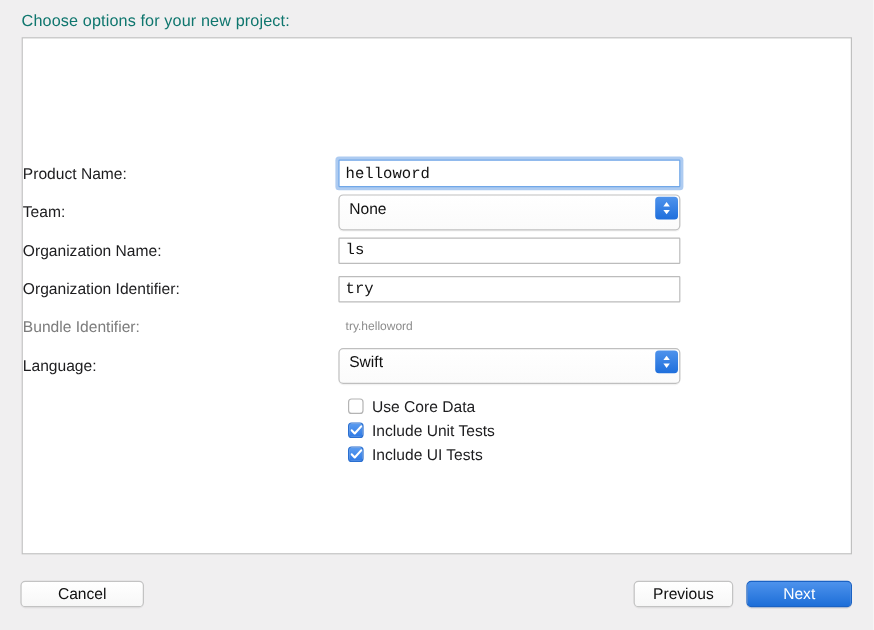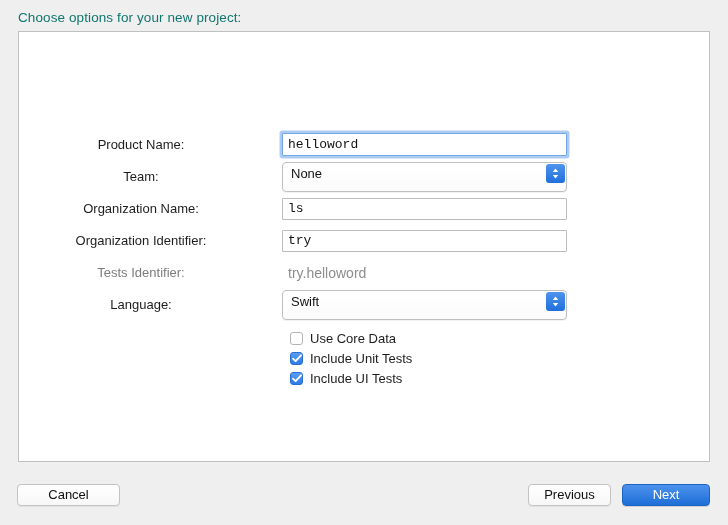--- a/index.html
+++ b/index.html
@@ -48,21 +48,21 @@
   .row {
     display: flex;
     align-items: center;
     height: 23px;
     margin-bottom: 9px;
   }
   .row.tight { margin-bottom: 8px; }
 
   .label {
     width: 263px;
-    text-align: center;
+    text-align: left;
     padding-right: 19px;
     font-size: 13px;
     color: #1d1d1f;
     box-sizing: border-box;
     white-space: nowrap;
   }
   .label.dim { color: #7c7c7c; }
 
   .control { width: 285px; }
 
@@ -81,21 +81,21 @@
     outline: none;
   }
   .textfield.focused {
     border: 1px solid #71a7e8;
     box-shadow: 0 0 0 2.5px rgba(106,160,230,0.55);
     height: 23px;
   }
 
   
   .static-value {
-    font-size: 14px;
+    font-size: 10px;
     color: #8d8d8d;
     padding-left: 6px;
     line-height: 22px;
   }
 
   
   .popup {
     position: relative;
     width: 285px;
     height: 30px;
@@ -233,21 +233,21 @@
     </div>
 
     <div class="row">
       <div class="label">Organization Identifier:</div>
       <div class="control">
         <input class="textfield" type="text" value="try" style="">
       </div>
     </div>
 
     <div class="row">
-      <div class="label dim">Tests Identifier:</div>
+      <div class="label dim">Bundle Identifier:</div>
       <div class="control">
         <div class="static-value">try.helloword</div>
       </div>
     </div>
 
     <div class="row tight">
       <div class="label">Language:</div>
       <div class="control">
         <div class="popup">
           <span class="popup-text">Swift</span>

